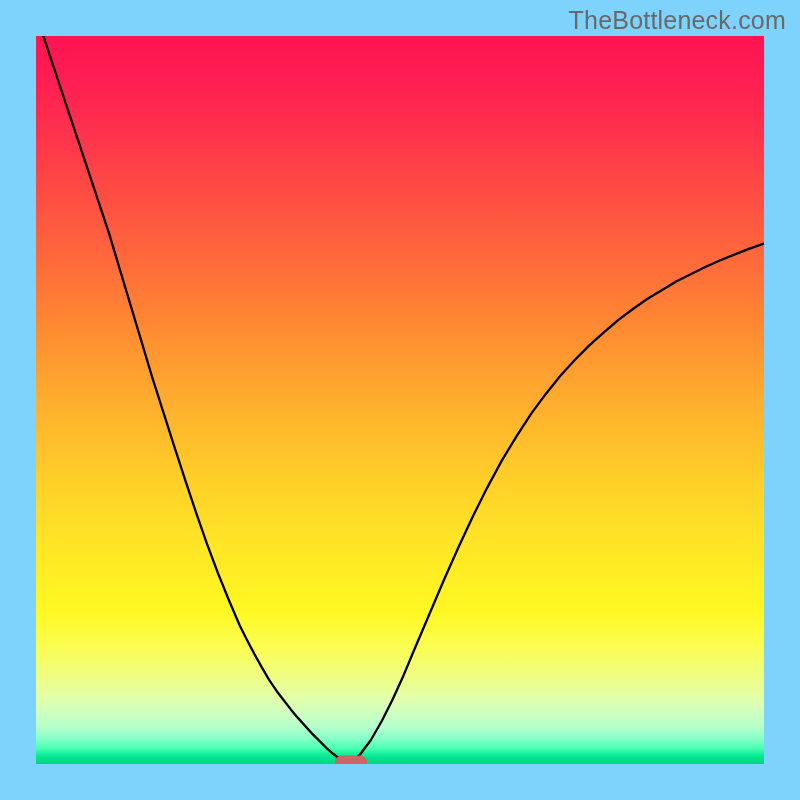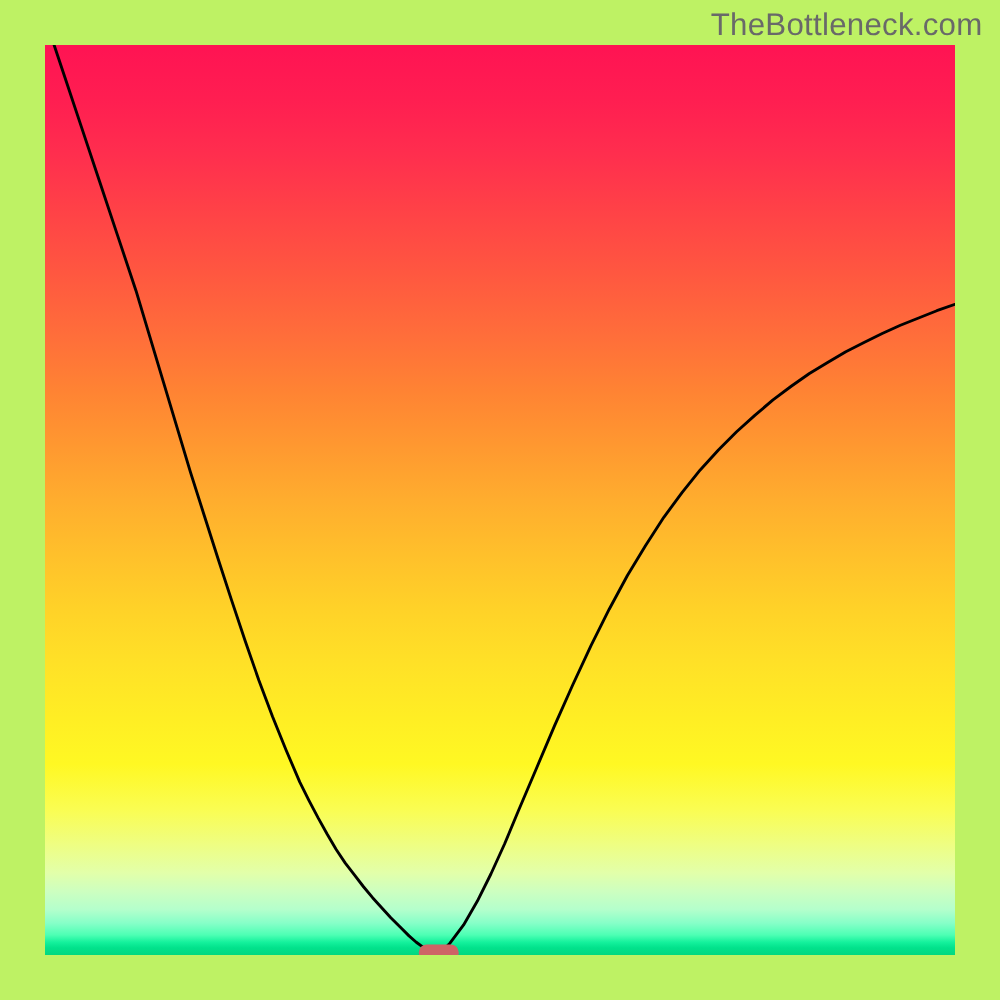--- a/index.html
+++ b/index.html
@@ -8,21 +8,21 @@
     width: 800px;
     height: 800px;
     background: #000000;
     overflow: hidden;
     font-family: Arial, Helvetica, sans-serif;
   }
   .frame {
     position: relative;
     width: 800px;
     height: 800px;
-    background: #bef264;
+    background: #7dd3fc;
   }
   .watermark {
     position: absolute;
     top: 6px;
     right: 14px;
     color: #696969;
     font-size: 25px;
     font-weight: 500;
     letter-spacing: 0.2px;
     z-index: 10;

